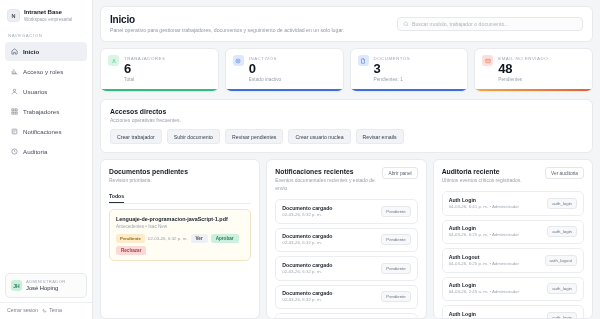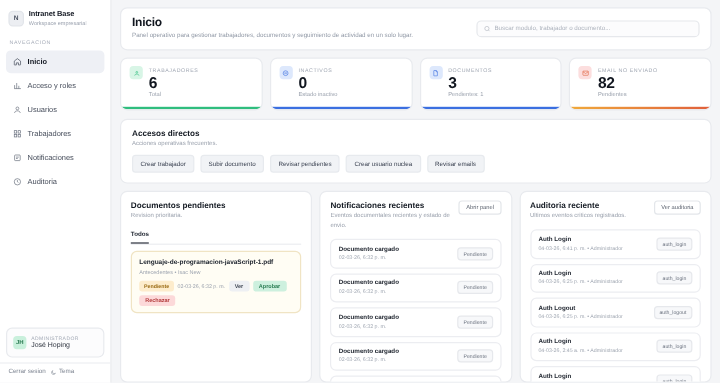--- a/index.html
+++ b/index.html
@@ -326,21 +326,21 @@
       <div class="stat">
         <div class="stat-top">
           <div class="stat-ico" style="background:#fcdede">
             <svg viewBox="0 0 24 24" fill="none" stroke="#e0603b" stroke-width="2">
                 <rect x="3" y="5" width="18" height="14" rx="2"></rect>
                 <path d="M3 7l9 6 9-6"></path>
               </svg>
           </div>
           <div>
             <div class="stat-label">EMAIL NO ENVIADO</div>
-            <div class="stat-value">82</div>
+            <div class="stat-value">48</div>
             <div class="stat-foot">Pendientes</div>
           </div>
         </div>
         <div class="stat-bar" style="background:linear-gradient(90deg,#f0a93b,#e0603b)"></div>
       </div>
 
     </div>
 
     <div class="panel quick">
       <div class="sec-title">Accesos directos</div>

